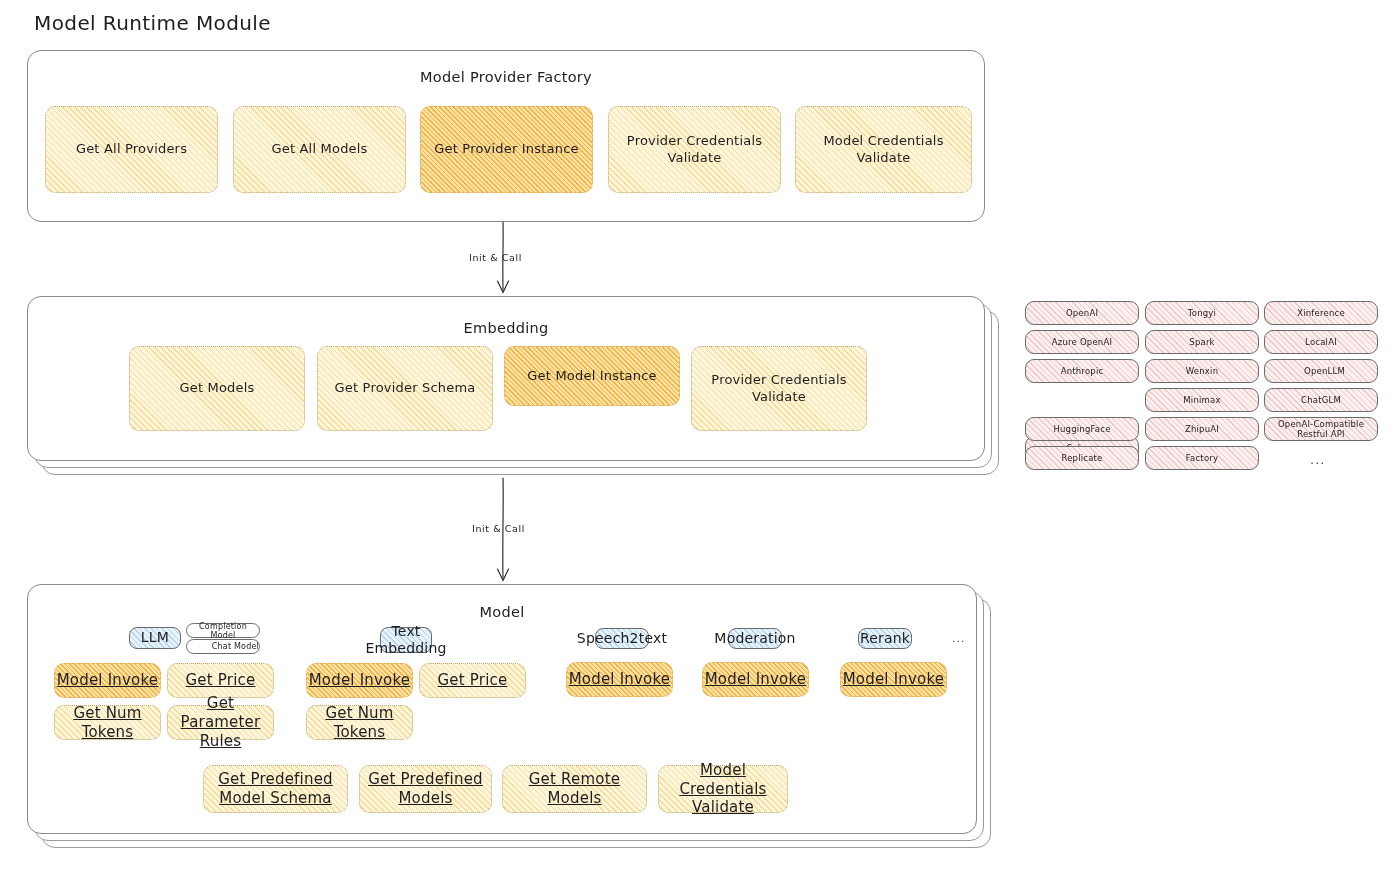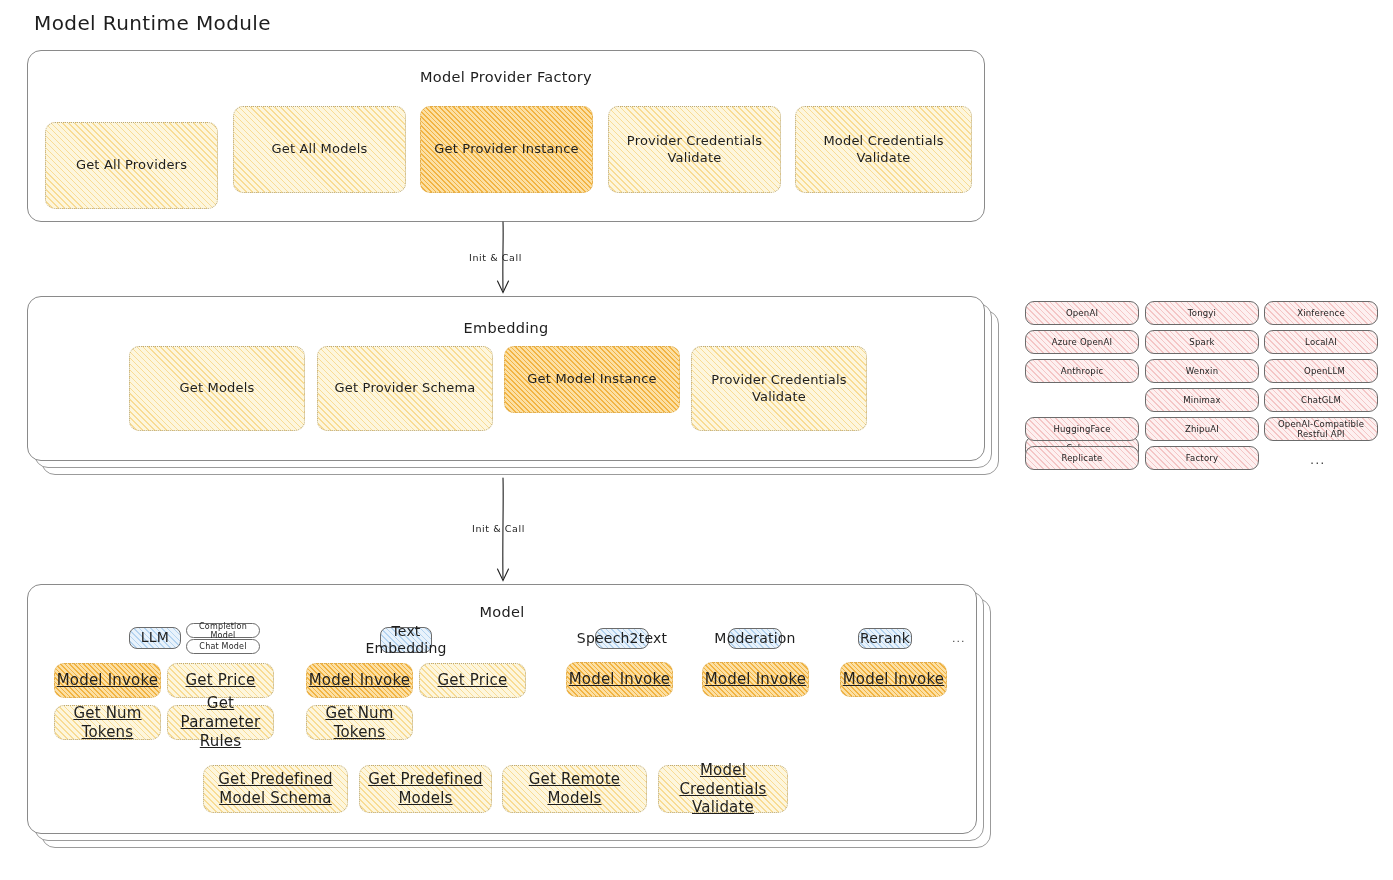--- a/index.html
+++ b/index.html
@@ -139,21 +139,21 @@
 </head>
 <body>
 
 <div class="canvas">
 
   <div class="sketch-title" style="position:absolute;left:34px;top:11px;">Model Runtime Module</div>
 
   <div class="panel" style="left:27px;top:50px;width:958px;height:172px;"></div>
   <div class="panel-label" style="left:27px;top:69px;width:958px;">Model Provider Factory</div>
 
-  <div class="card" style="left:45px;top:106px;width:173px;height:87px;margin-top:16px;">
+  <div class="card" style="left:45px;top:106px;width:173px;height:87px;">
     <span>Get All Providers</span>
   </div>
   <div class="card" style="left:233px;top:106px;width:173px;height:87px;">
     <span>Get All Models</span>
   </div>
   <div class="card hot" style="left:420px;top:106px;width:173px;height:87px;">
     <span>Get Provider Instance</span>
   </div>
   <div class="card" style="left:608px;top:106px;width:173px;height:87px;">
     <span>Provider Credentials Validate</span>
@@ -168,21 +168,21 @@
   <div class="panel-shadow" style="left:34px;top:303px;width:958px;height:165px;"></div>
   <div class="panel" style="left:27px;top:296px;width:958px;height:165px;"></div>
   <div class="panel-label" style="left:27px;top:320px;width:958px;">Embedding</div>
 
   <div class="card" style="left:129px;top:346px;width:176px;height:85px;">
     <span>Get Models</span>
   </div>
   <div class="card" style="left:317px;top:346px;width:176px;height:85px;">
     <span>Get Provider Schema</span>
   </div>
-  <div class="card hot" style="left:504px;top:346px;width:176px;height:67px;">
+  <div class="card hot" style="left:504px;top:346px;width:176px;height:60px;">
     <span>Get Model Instance</span>
   </div>
   <div class="card" style="left:691px;top:346px;width:176px;height:85px;">
     <span>Provider Credentials Validate</span>
   </div>
 
   <div class="chip" style="left:1025px;top:301px;width:114px;height:24px;">
       <span>OpenAI</span>
     </div>
   <div class="chip" style="left:1025px;top:330px;width:114px;height:24px;">
@@ -243,21 +243,21 @@
   <div class="panel-shadow" style="left:34px;top:591px;width:950px;height:250px;"></div>
   <div class="panel" style="left:27px;top:584px;width:950px;height:250px;"></div>
   <div class="panel-label" style="left:27px;top:604px;width:950px;">Model</div>
 
   <div class="badge" style="left:129px;top:627px;width:52px;height:22px;">
     <span>LLM</span>
   </div>
   <div class="pill" style="left:186px;top:623px;width:74px;height:15px;">
     <span>Completion Model</span>
   </div>
-  <div class="pill" style="left:186px;top:639px;width:74px;height:15px;">
+  <div class="pill" style="left:186px;top:639px;width:74px;height:15px;justify-content:flex-end;">
     <span>Chat Model</span>
   </div>
 
   <div class="card hot small" style="left:54px;top:663px;width:107px;height:35px;">
     <span>Model Invoke</span>
   </div>
   <div class="card small" style="left:167px;top:663px;width:107px;height:35px;">
     <span>Get Price</span>
   </div>
   <div class="card small" style="left:54px;top:705px;width:107px;height:35px;">

